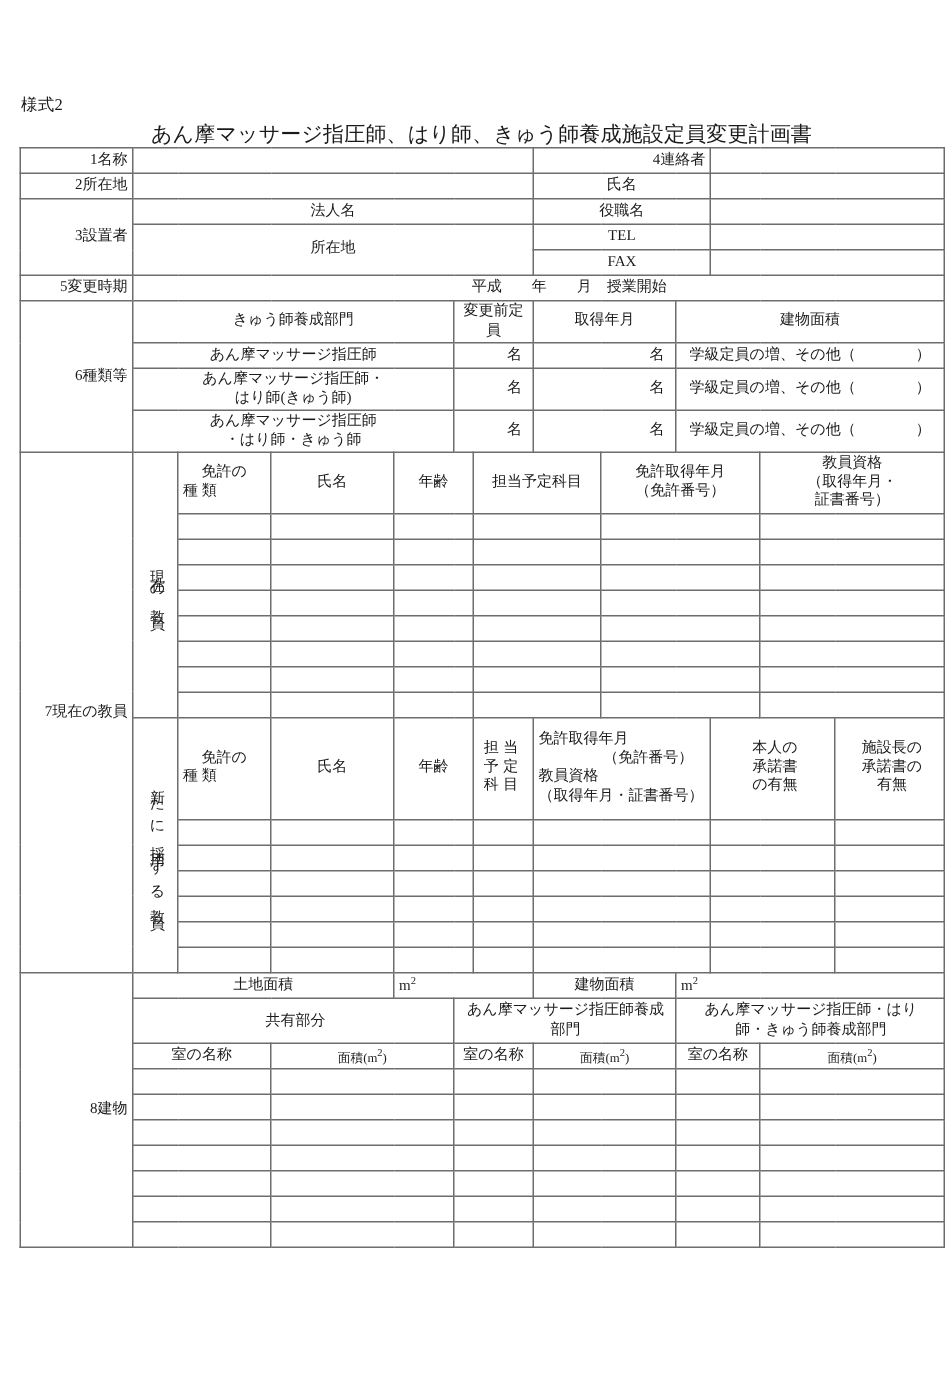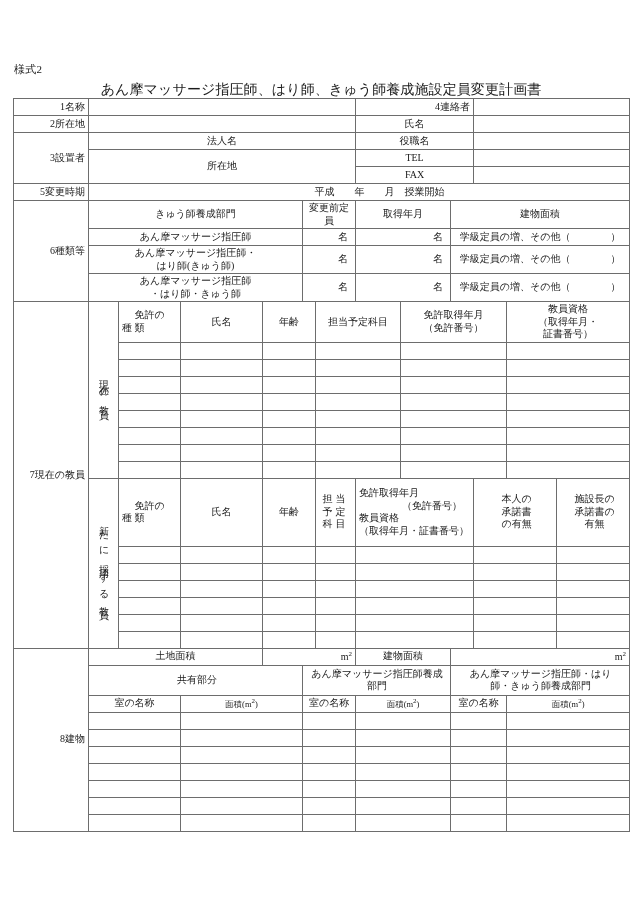--- a/index.html
+++ b/index.html
@@ -87,21 +87,21 @@
   }
   .hdr2 {
     line-height: 1.3;
     font-size: 10px;
   }
   .kind2 {
     display: block;
     text-align: left;
     letter-spacing: 2.5px;
   }
-  .unit-r { text-align: right; padding-right: 4px; }
+  .unit-r { padding-right: 4px; }
   sup { font-size: 7px; vertical-align: super; }
   .tiny { font-size: 8.5px; }
   .nm { white-space: nowrap; }
   .lic-block { line-height: 1.35; text-align: left; padding-left: 4px; }
   .lic-right { display: block; text-align: right; padding-right: 8px; }
 </style>
 </head>
 <body>
 
 <div class="page">

